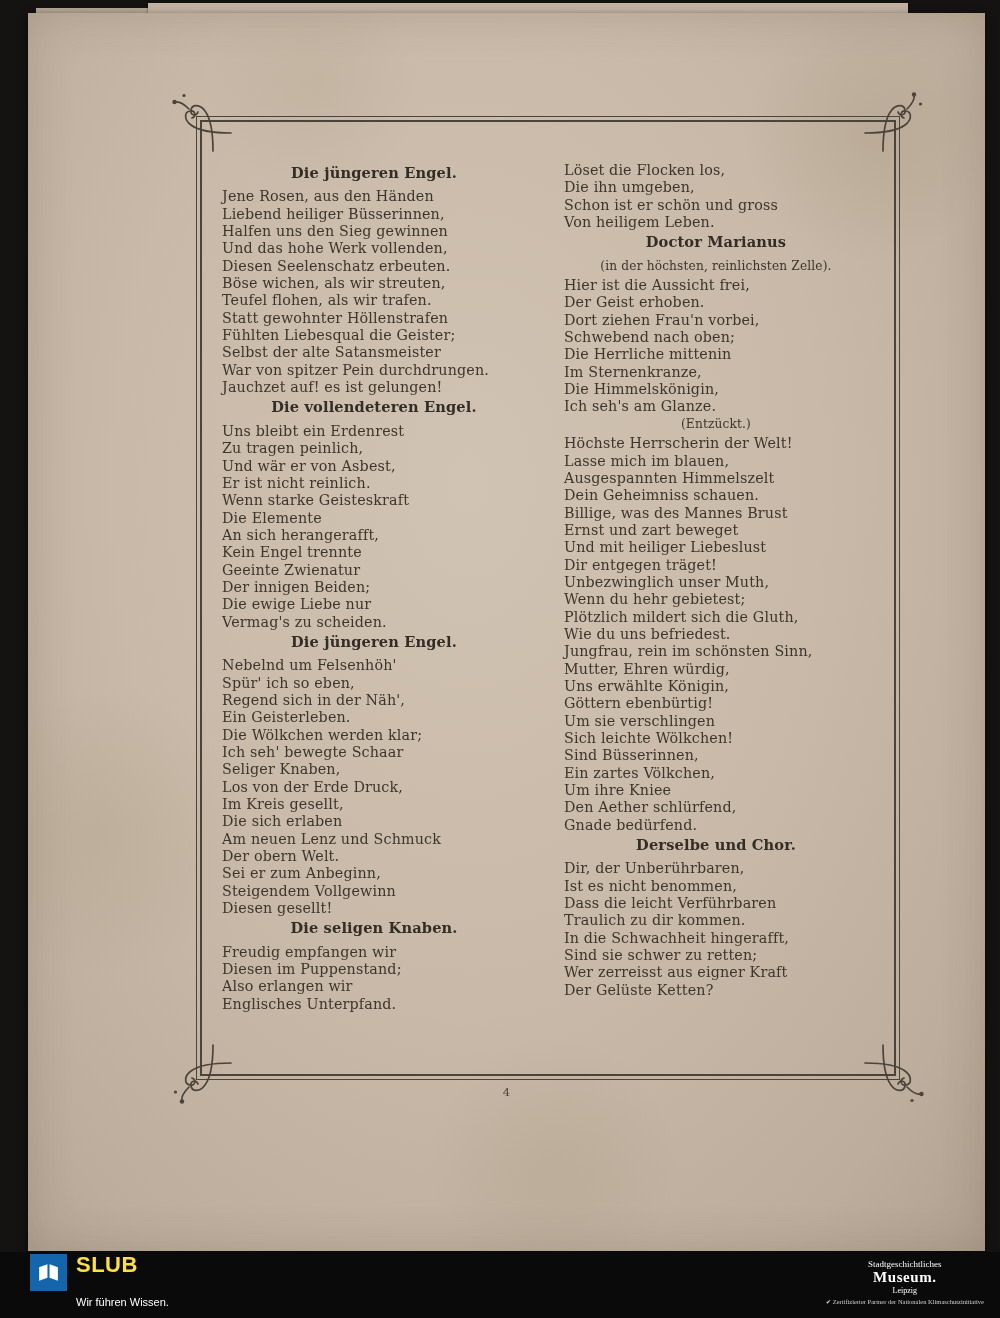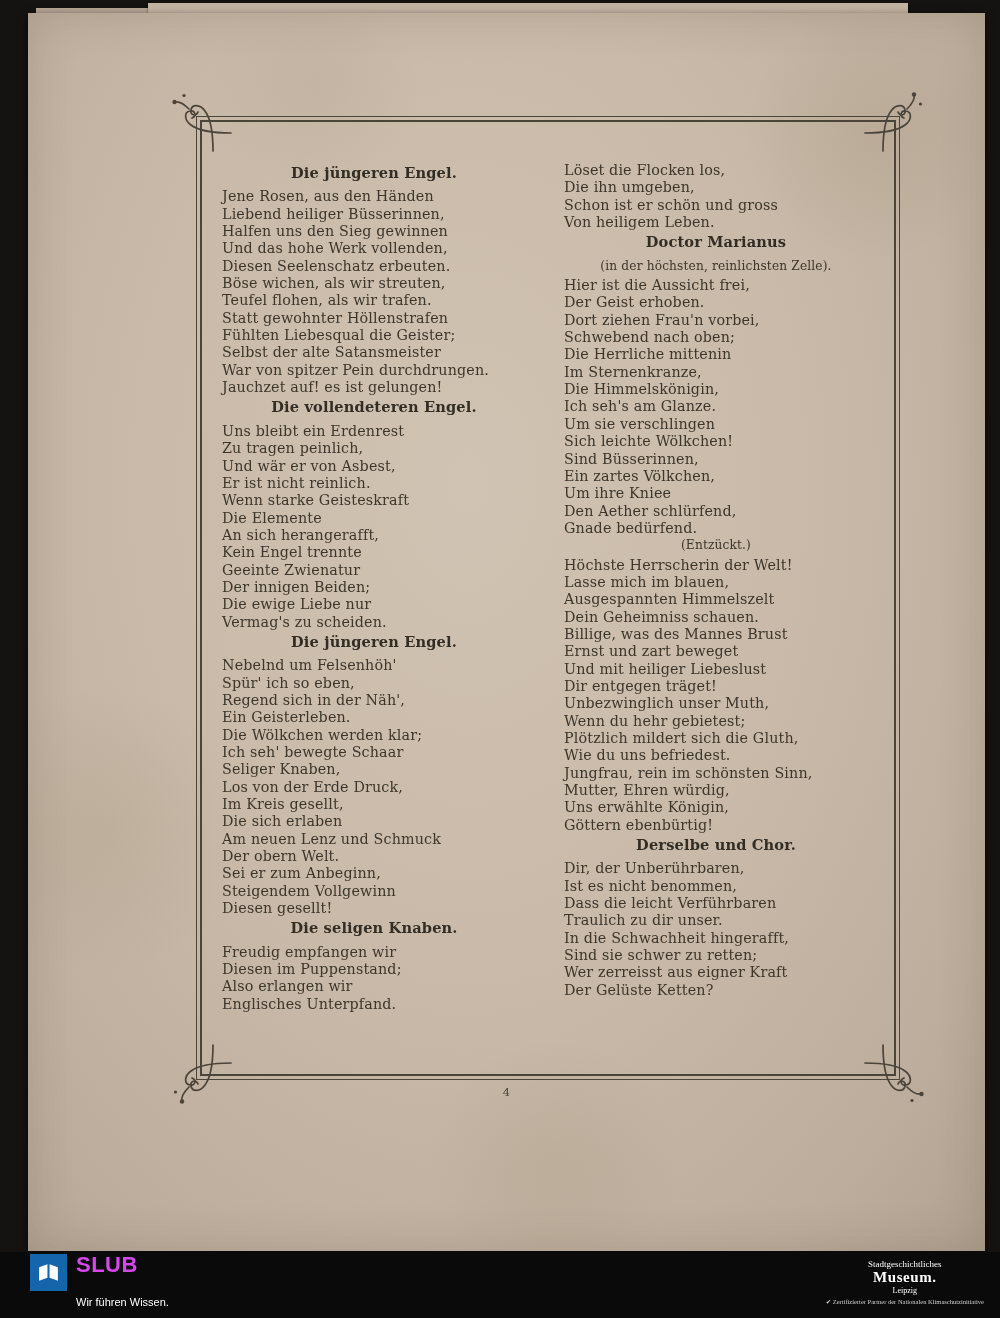--- a/index.html
+++ b/index.html
@@ -48,21 +48,21 @@
   .page-number{
     position:absolute;left:0;width:100%;top:1072px;text-align:center;
     font-size:11.5px;color:#4a443b;
   }
   .footer{position:absolute;left:0;bottom:0;width:100%;height:66px;background:#0a0a0a;}
   .slub{
     position:absolute;left:30px;bottom:10px;display:flex;align-items:flex-start;gap:9px;
     font-family:"Liberation Sans", sans-serif;cursor:pointer;
   }
   .slub-icon{width:37px;height:37px;background:#1565ad;display:flex;align-items:center;justify-content:center;flex:0 0 auto;}
-  .slub-text .name{color:#d946ef;font-weight:bold;font-size:22px;line-height:22px;letter-spacing:.5px;}
+  .slub-text .name{color:#fde047;font-weight:bold;font-size:22px;line-height:22px;letter-spacing:.5px;}
   .slub-text .tagline{color:#ffffff;font-size:11px;margin-top:20px;}
   .museum{
     position:absolute;right:16px;bottom:12px;text-align:center;color:#ffffff;
     font-family:Liberation Serif, serif;cursor:pointer;
   }
   .museum .m1{font-size:9px;line-height:10px;}
   .museum .m2{font-size:15px;font-weight:bold;line-height:17px;letter-spacing:.6px;}
   .museum .m3{font-size:8px;line-height:9px;}
   .museum .cert{font-size:6.5px;color:#cfcfcf;margin-top:3px;}
 </style>
@@ -186,29 +186,20 @@
               <div class="heading">Doctor Marianus</div>
               <div class="subheading">(in der höchsten, reinlichsten Zelle).</div>
               <div class="line">Hier ist die Aussicht frei,</div>
               <div class="line">Der Geist erhoben.</div>
               <div class="line">Dort ziehen Frau'n vorbei,</div>
               <div class="line">Schwebend nach oben;</div>
               <div class="line">Die Herrliche mittenin</div>
               <div class="line">Im Sternenkranze,</div>
               <div class="line">Die Himmelskönigin,</div>
               <div class="line">Ich seh's am Glanze.</div>
-            </div>
-            <div class="block">
-              <div class="line">Um sie verschlingen</div>
-              <div class="line">Sich leichte Wölkchen!</div>
-              <div class="line">Sind Büsserinnen,</div>
-              <div class="line">Ein zartes Völkchen,</div>
-              <div class="line">Um ihre Kniee</div>
-              <div class="line">Den Aether schlürfend,</div>
-              <div class="line">Gnade bedürfend.</div>
             </div>
             <div class="block">
               <div class="subheading">(Entzückt.)</div>
               <div class="line">Höchste Herrscherin der Welt!</div>
               <div class="line">Lasse mich im blauen,</div>
               <div class="line">Ausgespannten Himmelszelt</div>
               <div class="line">Dein Geheimniss schauen.</div>
               <div class="line">Billige, was des Mannes Brust</div>
               <div class="line">Ernst und zart beweget</div>
               <div class="line">Und mit heiliger Liebeslust</div>
@@ -216,25 +207,34 @@
               <div class="line">Unbezwinglich unser Muth,</div>
               <div class="line">Wenn du hehr gebietest;</div>
               <div class="line">Plötzlich mildert sich die Gluth,</div>
               <div class="line">Wie du uns befriedest.</div>
               <div class="line">Jungfrau, rein im schönsten Sinn,</div>
               <div class="line">Mutter, Ehren würdig,</div>
               <div class="line">Uns erwählte Königin,</div>
               <div class="line">Göttern ebenbürtig!</div>
             </div>
             <div class="block">
+              <div class="line">Um sie verschlingen</div>
+              <div class="line">Sich leichte Wölkchen!</div>
+              <div class="line">Sind Büsserinnen,</div>
+              <div class="line">Ein zartes Völkchen,</div>
+              <div class="line">Um ihre Kniee</div>
+              <div class="line">Den Aether schlürfend,</div>
+              <div class="line">Gnade bedürfend.</div>
+            </div>
+            <div class="block">
               <div class="heading">Derselbe und Chor.</div>
               <div class="line">Dir, der Unberührbaren,</div>
               <div class="line">Ist es nicht benommen,</div>
               <div class="line">Dass die leicht Verführbaren</div>
-              <div class="line">Traulich zu dir unser.</div>
+              <div class="line">Traulich zu dir kommen.</div>
               <div class="line">In die Schwachheit hingerafft,</div>
               <div class="line">Sind sie schwer zu retten;</div>
               <div class="line">Wer zerreisst aus eigner Kraft</div>
               <div class="line">Der Gelüste Ketten?</div>
             </div>
           </div>
         </div>
     </div>
 
     <div class="page-number">4</div>

